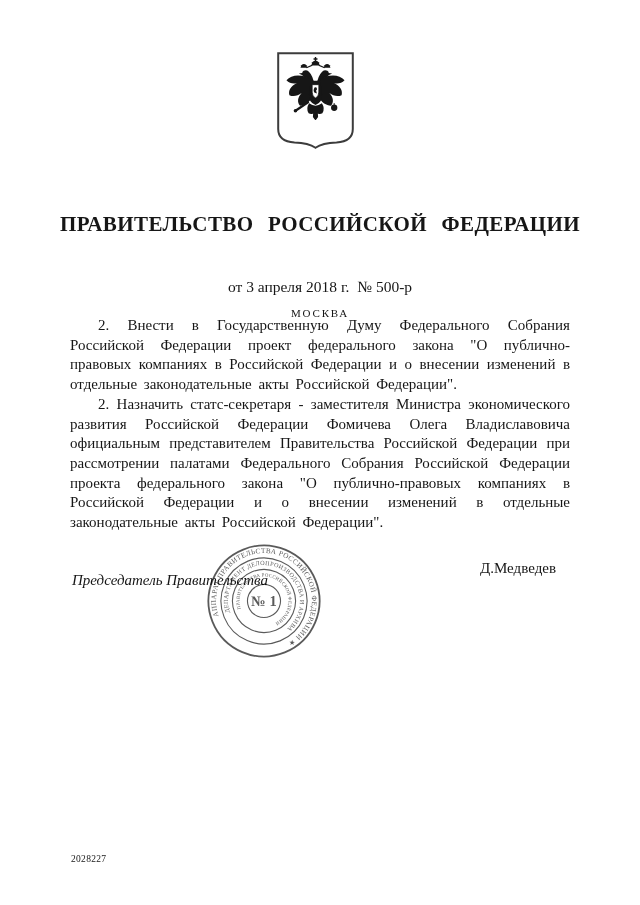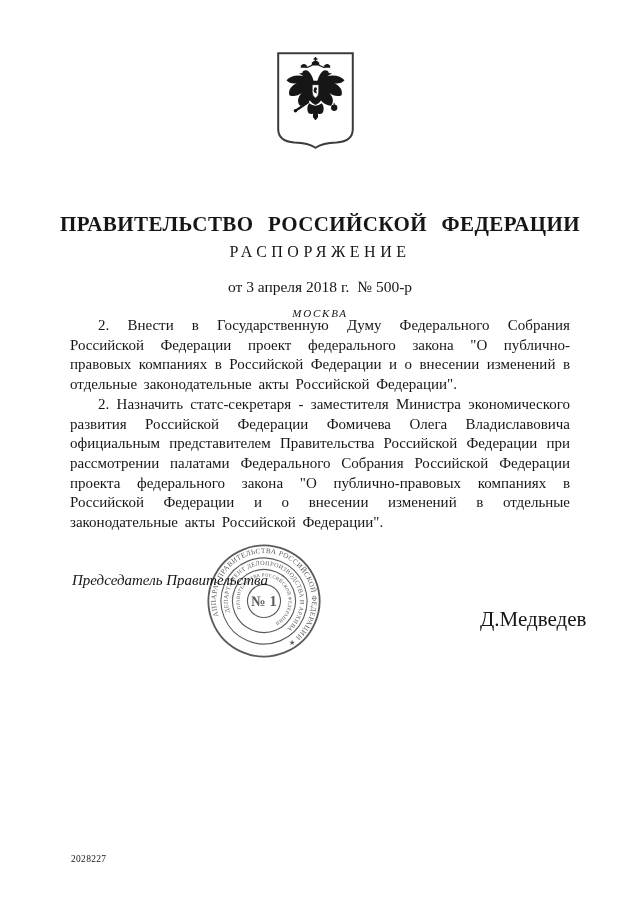--- a/index.html
+++ b/index.html
@@ -18,30 +18,30 @@
     overflow:hidden;
   }
   .emblem{position:absolute;left:277px;top:52px;width:77px;height:97px;}
   .emblem svg{position:absolute;display:block;}
   .emblem .shield{left:0;top:0;width:77px;height:97px;}
   .emblem .eagle{left:7px;top:5px;width:63px;height:73px;}
   .center-line{position:absolute;left:0;width:640px;text-align:center;line-height:1.05;margin-top:40px;}
   .doc-issuer{top:173px;font-size:21px;font-weight:bold;word-spacing:9px;letter-spacing:.4px;}
   .doc-type{top:204px;font-size:16px;letter-spacing:4.5px;}
   .doc-date{top:239px;font-size:15.5px;}
-  .doc-city{top:268px;font-size:11px;letter-spacing:1.8px;font-style:italic;}
+  .doc-city{top:268px;font-size:11px;letter-spacing:1.8px;}
   .doc-body{
     position:absolute;left:70px;top:316px;width:500px;
     font-size:15px;line-height:19.7px;
     text-align:justify;word-spacing:3px;
   }
   .doc-body p{margin:0;text-indent:28px;}
   .sig-title{position:absolute;left:72px;top:570px;font-size:15px;line-height:20px;font-style:italic;}
   .sig-title .line2{padding-left:20px;}
-  .sig-name{position:absolute;left:480px;top:607px;font-size:21px;}
+  .sig-name{position:absolute;left:480px;top:560px;font-size:15px;}
   .stamp{
     position:absolute;left:205px;top:542px;width:118px;height:118px;
     mix-blend-mode:multiply;opacity:.85;
   }
   .stamp svg{display:block;width:118px;height:118px;}
   .footer-code{position:absolute;left:71px;top:854px;font-size:9.5px;letter-spacing:.3px;}
 </style>
 </head>
 <body>
 
@@ -69,21 +69,20 @@
         <circle cx="51" cy="51.5" r="3.2"></circle>
         <path d="M50.4 46.8 h1.2 v1.6 h-1.2 z"></path>
         <path d="M25.5 47 q6.5 5 13 0 q3.5 5.5 0.5 10 q-2.6 1.4 -4.6 0.2 q1 3.4 -1.2 5.6 q-1.2 1.2 -1.2 1.2 q0 0 -1.2 -1.2 q-2.2 -2.2 -1.2 -5.6 q-2 1.2 -4.6 -0.2 q-3 -4.5 0.5 -10 z"></path>
       </g>
       <path d="M28.6 28 h6.8 v7.6 q0 4.6 -3.4 6 q-3.4 -1.4 -3.4 -6 z" fill="#ffffff" stroke="#161616" stroke-width="0.8"></path>
       <path d="M31 31 q2 -1 2.4 0.8 q0.4 1.4 -0.8 2.2 l0.8 3 -2.6 -1 q-1 -1.6 -0.6 -3 z" fill="#161616"></path>
     </svg>
   </div>
 
   <div class="center-line doc-issuer">ПРАВИТЕЛЬСТВО РОССИЙСКОЙ ФЕДЕРАЦИИ</div>
-  <div class="center-line doc-type">РАСПОРЯЖЕНИЕ</div>
   <div class="center-line doc-date">от 3 апреля 2018 г. № 500-р</div>
   <div class="center-line doc-city">МОСКВА</div>
 
   <div class="doc-body">
     <p>2. Внести в Государственную Думу Федерального Собрания Российской Федерации проект федерального закона "О публично-правовых компаниях в Российской Федерации и о внесении изменений в отдельные законодательные акты Российской Федерации".</p>
     <p>2. Назначить статс-секретаря - заместителя Министра экономического развития Российской Федерации Фомичева Олега Владиславовича официальным представителем Правительства Российской Федерации при рассмотрении палатами Федерального Собрания Российской Федерации проекта федерального закона "О публично-правовых компаниях в Российской Федерации и о внесении изменений в отдельные законодательные акты Российской Федерации".</p>
   </div>
 
   <div class="sig-title">
     <div>Председатель Правительства</div>

